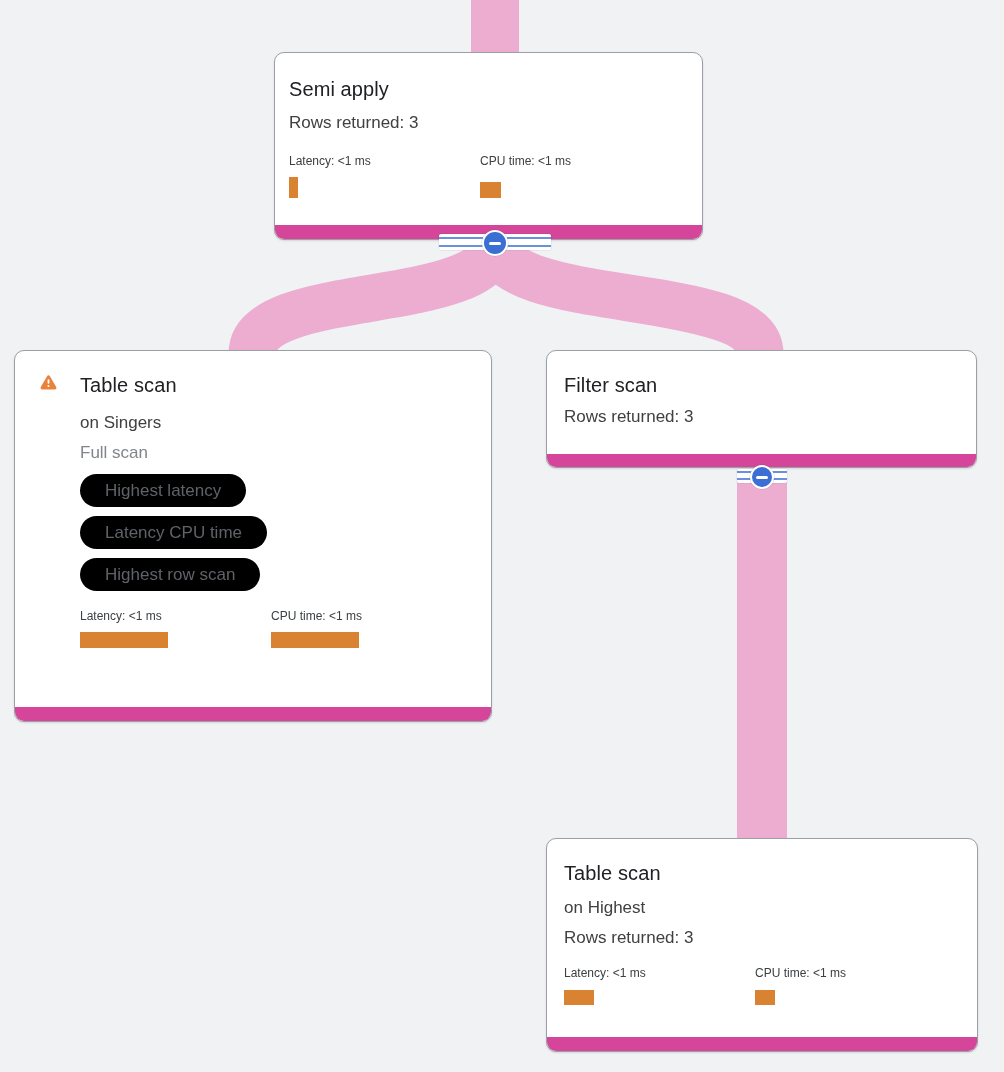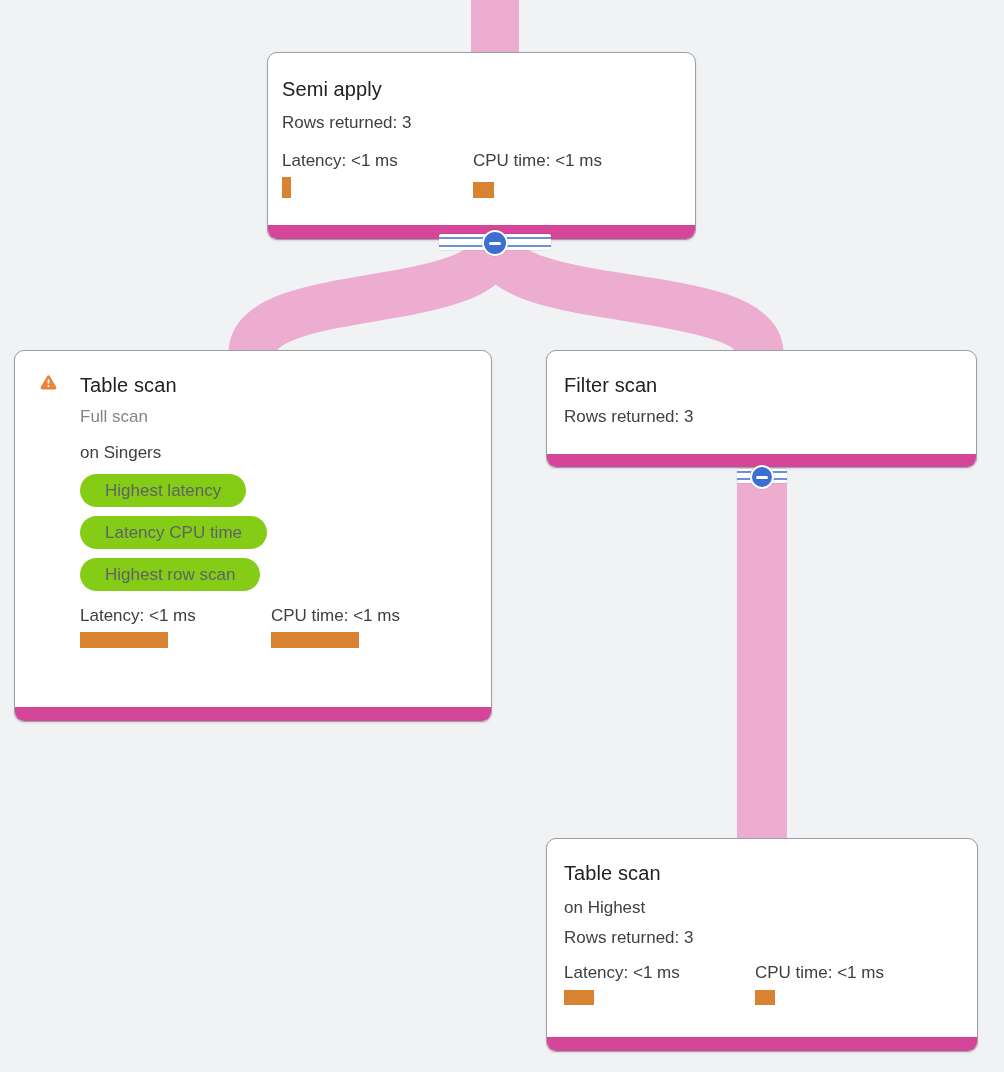--- a/index.html
+++ b/index.html
@@ -38,38 +38,38 @@
   }
   .node-line {
     font-size: 17px;
     color: #404040;
     line-height: 24px;
   }
   .muted { color: #80868b; }
 
   .metrics { display: flex; }
   .metric { width: 191px; }
-  .metric-label { font-size: 17px; color: #3c4043; line-height: 24px; }
+  .metric-label { font-size: 12px; color: #3c4043; line-height: 24px; }
   .bar-track { display: flex; align-items: flex-end; margin-top: 3px; height: 22px; }
   .bar { background: #d98232; }
 
   .badge {
     display: table;
-    background: #84cc16;
+    background: #000000;
     color: #5f6368;
     font-size: 17px;
     line-height: 33px;
     padding: 0 25px;
     border-radius: 17px;
     margin-bottom: 9px;
     white-space: nowrap;
   }
 
   
-  #node-semi-apply { left: 267px; top: 52px; width: 429px; height: 188px; }
+  #node-semi-apply { left: 274px; top: 52px; width: 429px; height: 188px; }
   #node-semi-apply .node-body { padding: 22px 14px 0 14px; }
   #node-semi-apply .node-line { margin-top: 8px; }
   #node-semi-apply .metrics { margin-top: 14px; }
 
   
   #node-table-scan-singers { left: 14px; top: 350px; width: 478px; height: 372px; }
   #node-table-scan-singers .node-body { padding: 20px 14px 0 65px; position: relative; }
   .warning-wrap { position: absolute; left: 22px; top: 21px; width: 23px; height: 20px; }
   #node-table-scan-singers .sub1 { margin-top: 12px; }
   #node-table-scan-singers .sub2 { margin-top: 6px; }
@@ -168,22 +168,22 @@
   <div class="node" id="node-table-scan-singers">
     <div class="node-body">
       <span class="warning-wrap">
         <svg viewBox="0 0 24 24" width="23" height="20">
           <path fill="#e8833c" d="M4.47 21h15.06c1.54 0 2.5-1.67 1.73-3L13.73 4.99c-.77-1.33-2.69-1.33-3.46 0L2.74 18c-.77 1.33.19 3 1.73 3z"></path>
           <rect x="10.9" y="8.6" width="2.2" height="5.4" rx="1.1" fill="#ffffff"></rect>
           <circle cx="12" cy="16.8" r="1.25" fill="#ffffff"></circle>
         </svg>
       </span>
       <div class="node-title">Table scan</div>
+      <div class="node-line sub1">on Singers</div>
       <div class="node-line sub2 muted">Full scan</div>
-      <div class="node-line sub1">on Singers</div>
       <div class="badges">
         <div class="badge">Highest latency</div>
         <div class="badge">Latency CPU time</div>
         <div class="badge">Highest row scan</div>
       </div>
       <div class="metrics">
         <div class="metric">
           <div class="metric-label">Latency: &lt;1 ms</div>
           <div class="bar-track">
               <div class="bar" style="width:88px;height:16px"></div>

